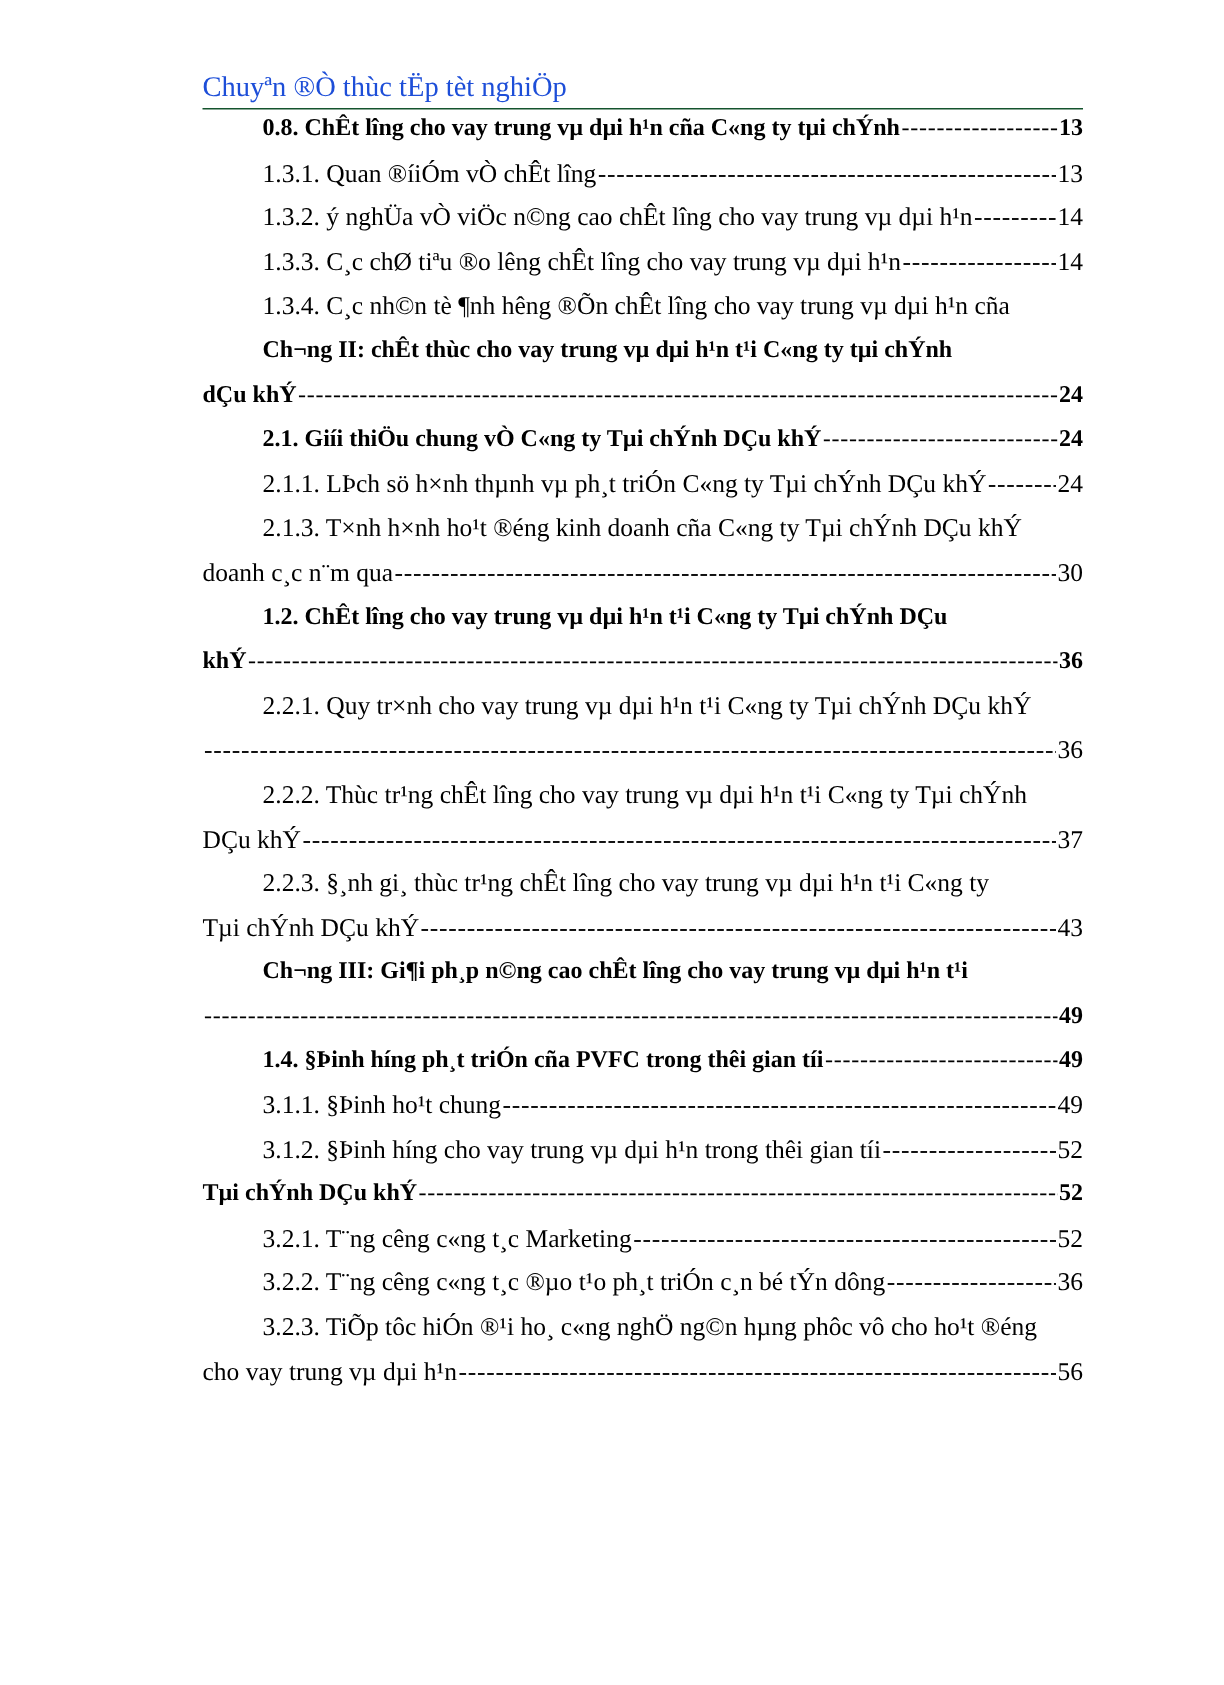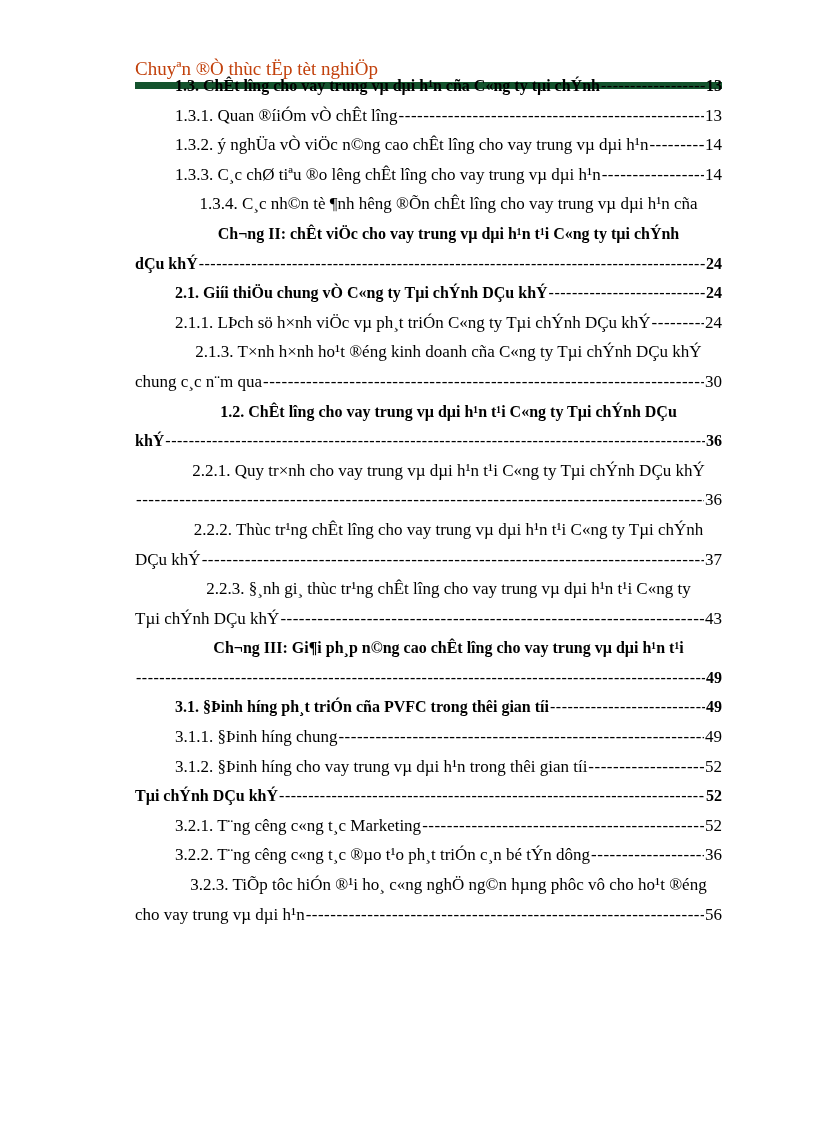--- a/index.html
+++ b/index.html
@@ -1,49 +1,49 @@
 <!DOCTYPE html>
 <html><head>
 <meta charset="utf-8">
 <style>
   html, body { margin: 0; padding: 0; background: #ffffff; }
   body { width: 816px; height: 1123px; position: relative; overflow: hidden; }
   .page { position: absolute; left: 0; top: 0; width: 816px; height: 1123px; background: #fff; }
   .header {
-    position: absolute; left: 135px; top: 57px; width: 587px;
+    position: absolute; left: 135px; top: 47px; width: 587px;
     font-family: "Liberation Serif", "DejaVu Serif", serif;
-    font-size: 19px; color: #c2410c; line-height: 24px;
-    border-bottom: 7px solid #14532d; padding-bottom: 1px;
+    font-size: 19px; color: #1d4ed8; line-height: 24px;
+    border-bottom: 1px solid #14532d; padding-bottom: 1px;
   }
   .toc { position: absolute; left: 135px; top: 71px; width: 587px; }
   .line {
     font-family: "Liberation Serif", "DejaVu Serif", serif;
     font-size: 17px; color: #000;
     height: 29.6px; line-height: 29.6px;
     display: flex; align-items: baseline; white-space: nowrap; overflow: hidden;
   }
   .line.bold { font-weight: bold; font-size: 16px; }
   .line.indent .text { padding-left: 40px; }
-  .line.just { justify-content: center; }
+  .line.just { justify-content: flex-start; }
   .line .text { flex: 0 0 auto; }
   .line .leader { flex: 1 1 auto; overflow: hidden; margin: 0 1px; letter-spacing: 0.5px; }
   .line .leader::before {
     content: "------------------------------------------------------------------------------------------------------------------------------------------------------";
     font-weight: normal;
   }
   .line .page-num { flex: 0 0 auto; }
 </style>
 </head>
 <body>
 
 <div class="page">
   <div class="header">Chuyªn ®Ò thùc tËp tèt nghiÖp</div>
   <div class="toc" id="toc">
       <div class="line bold indent">
-        <span class="text">1.3. ChÊt lîng  cho vay trung vµ dµi h¹n cña C«ng ty tµi chÝnh </span>
+        <span class="text">0.8. ChÊt lîng  cho vay trung vµ dµi h¹n cña C«ng ty tµi chÝnh </span>
         <span class="leader"></span>
         <span class="page-num">13</span>
       </div>
       <div class="line indent">
         <span class="text">1.3.1. Quan ®íiÓm vÒ chÊt lîng  </span>
         <span class="leader"></span>
         <span class="page-num">13</span>
       </div>
       <div class="line indent">
         <span class="text">1.3.2. ý nghÜa vÒ viÖc n©ng cao chÊt lîng  cho vay trung vµ dµi h¹n </span>
@@ -52,42 +52,42 @@
       </div>
       <div class="line indent">
         <span class="text">1.3.3. C¸c chØ tiªu ®o lêng  chÊt lîng  cho vay trung vµ dµi h¹n </span>
         <span class="leader"></span>
         <span class="page-num">14</span>
       </div>
       <div class="line indent just">
         <span class="text">1.3.4. C¸c nh©n tè ¶nh hêng  ®Õn chÊt lîng  cho vay trung vµ dµi h¹n cña</span>
       </div>
       <div class="line bold indent just">
-        <span class="text">Ch¬ng  II:  chÊt viÖc  cho vay trung vµ dµi h¹n t¹i C«ng ty tµi chÝnh</span>
+        <span class="text">Ch¬ng  II:  chÊt thùc  cho vay trung vµ dµi h¹n t¹i C«ng ty tµi chÝnh</span>
       </div>
       <div class="line bold">
         <span class="text">dÇu khÝ </span>
         <span class="leader"></span>
         <span class="page-num">24</span>
       </div>
       <div class="line bold indent">
         <span class="text">2.1. Giíi thiÖu chung vÒ C«ng ty Tµi chÝnh DÇu khÝ </span>
         <span class="leader"></span>
         <span class="page-num">24</span>
       </div>
       <div class="line indent">
-        <span class="text">2.1.1. LÞch sö h×nh viÖc vµ ph¸t triÓn C«ng ty Tµi  chÝnh  DÇu khÝ </span>
+        <span class="text">2.1.1. LÞch sö h×nh thµnh vµ ph¸t triÓn C«ng ty Tµi  chÝnh  DÇu khÝ </span>
         <span class="leader"></span>
         <span class="page-num">24</span>
       </div>
       <div class="line indent just">
         <span class="text">2.1.3. T×nh  h×nh  ho¹t  ®éng  kinh  doanh  cña  C«ng  ty  Tµi   chÝnh  DÇu  khÝ</span>
       </div>
       <div class="line">
-        <span class="text">chung c¸c n¨m qua </span>
+        <span class="text">doanh c¸c n¨m qua </span>
         <span class="leader"></span>
         <span class="page-num">30</span>
       </div>
       <div class="line bold indent just">
         <span class="text">1.2.  ChÊt  lîng   cho  vay  trung  vµ  dµi  h¹n  t¹i  C«ng  ty  Tµi  chÝnh  DÇu</span>
       </div>
       <div class="line bold">
         <span class="text">khÝ </span>
         <span class="leader"></span>
         <span class="page-num">36</span>
@@ -117,26 +117,26 @@
         <span class="page-num">43</span>
       </div>
       <div class="line bold indent just">
         <span class="text">Ch¬ng  III:  Gi¶i ph¸p  n©ng cao chÊt lîng  cho vay trung vµ  dµi h¹n  t¹i</span>
       </div>
       <div class="line bold">
         <span class="leader"></span>
         <span class="page-num">49</span>
       </div>
       <div class="line bold indent">
-        <span class="text">3.1. §Þinh híng  ph¸t triÓn cña PVFC trong thêi gian tíi</span>
+        <span class="text">1.4. §Þinh híng  ph¸t triÓn cña PVFC trong thêi gian tíi</span>
         <span class="leader"></span>
         <span class="page-num">49</span>
       </div>
       <div class="line indent">
-        <span class="text">3.1.1. §Þinh híng  chung </span>
+        <span class="text">3.1.1. §Þinh ho¹t  chung </span>
         <span class="leader"></span>
         <span class="page-num">49</span>
       </div>
       <div class="line indent">
         <span class="text">3.1.2. §Þinh híng  cho vay trung vµ  dµi  h¹n trong thêi gian tíi </span>
         <span class="leader"></span>
         <span class="page-num">52</span>
       </div>
       <div class="line bold">
         <span class="text">Tµi chÝnh DÇu khÝ</span>

